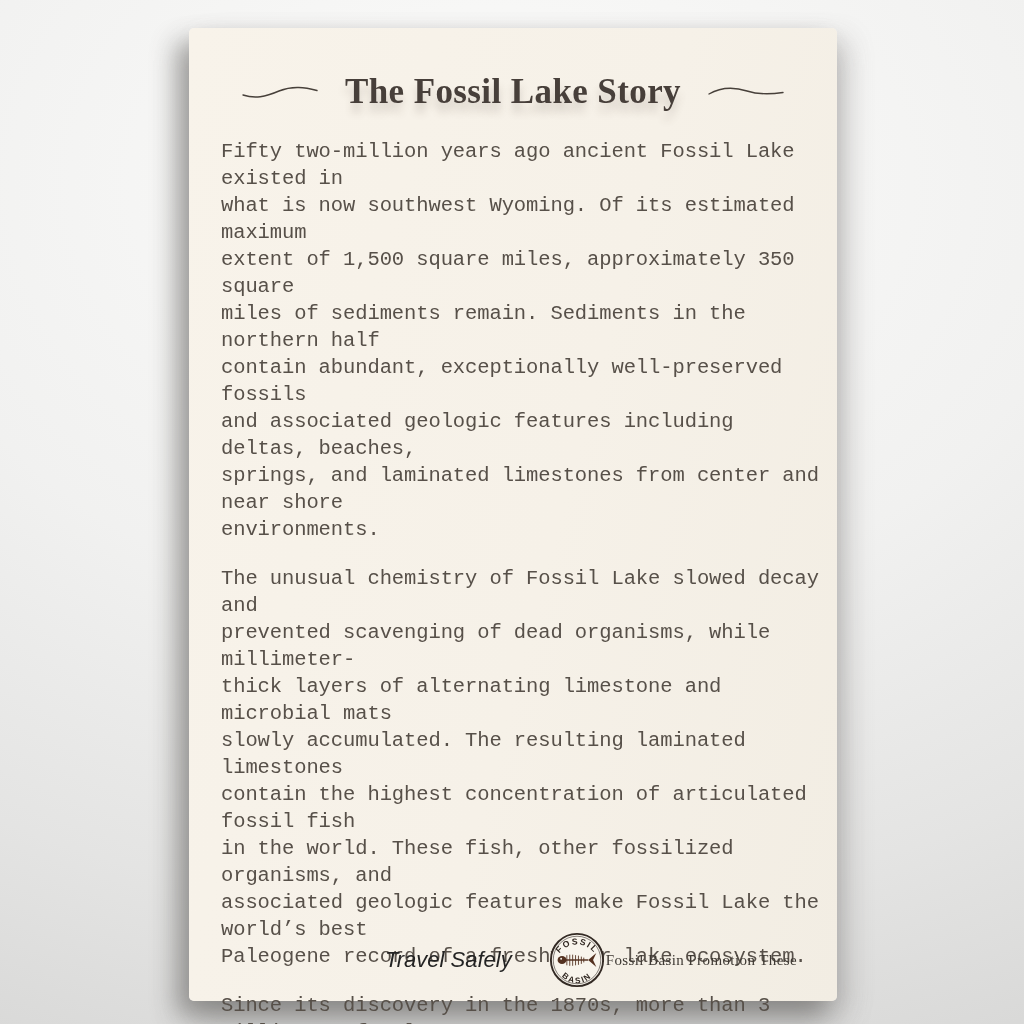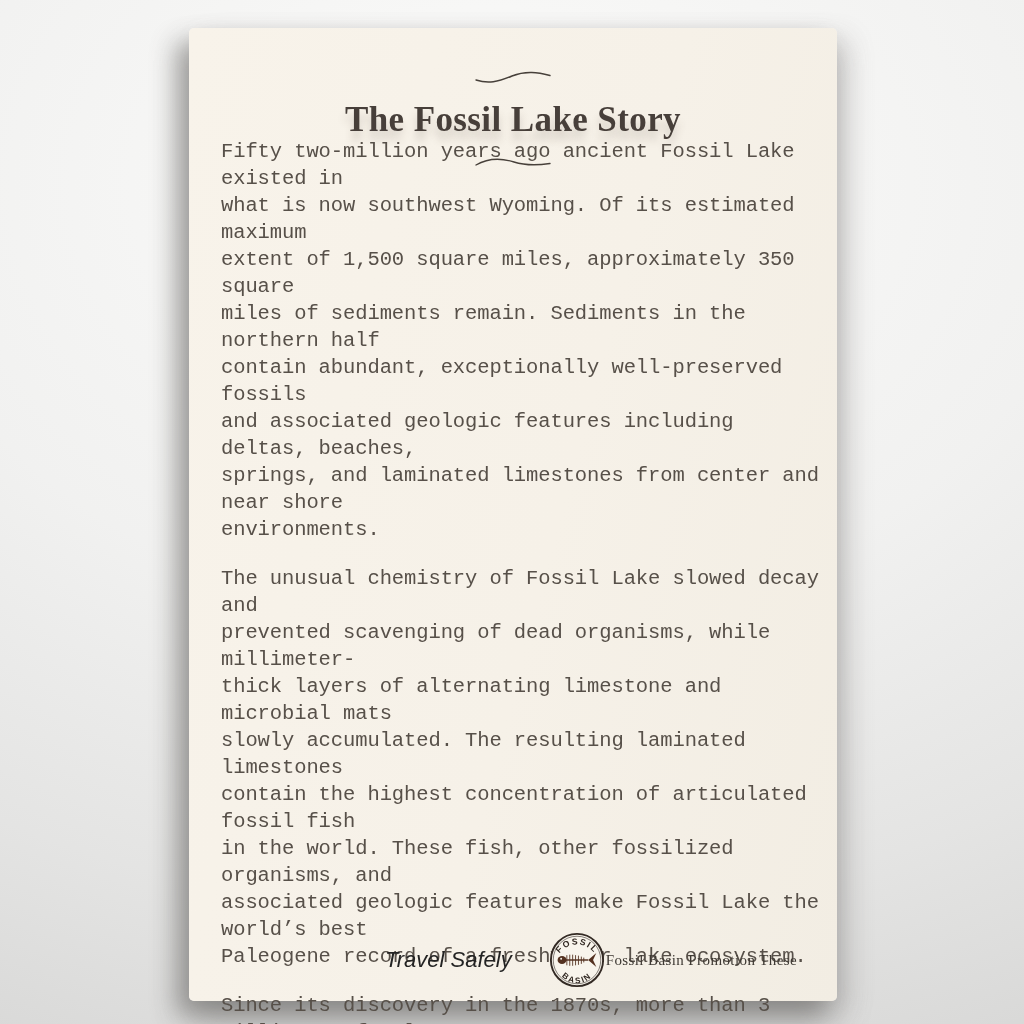--- a/index.html
+++ b/index.html
@@ -20,24 +20,24 @@
     background: linear-gradient(105deg, #f8f3ea 0%, #f6f1e8 55%, #f2ede3 100%);
     border-radius: 5px;
     box-shadow:
       -14px 14px 24px rgba(95, 93, 90, 0.45),
       0 20px 32px rgba(110, 108, 105, 0.35),
       12px 10px 26px rgba(140, 138, 135, 0.22);
   }
   .title-row {
     display: flex;
     align-items: center;
-    gap: 14px;
+    justify-content: center;
+    gap: 26px;
     margin-top: 40px;
     height: 48px;
-    flex-direction: column;
   }
   .page-title {
     margin: 0;
     font-family: "Liberation Serif", serif;
     font-weight: 700;
     font-size: 35px;
     letter-spacing: 0.4px;
     color: #473f3a;
     text-shadow: 0 9px 8px rgba(80, 65, 55, 0.20);
     white-space: nowrap;

